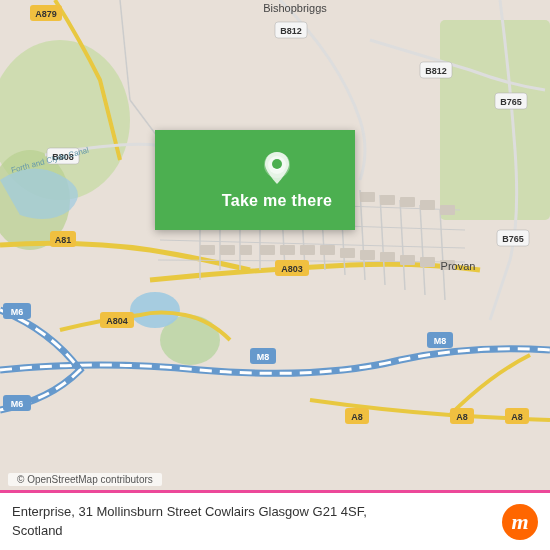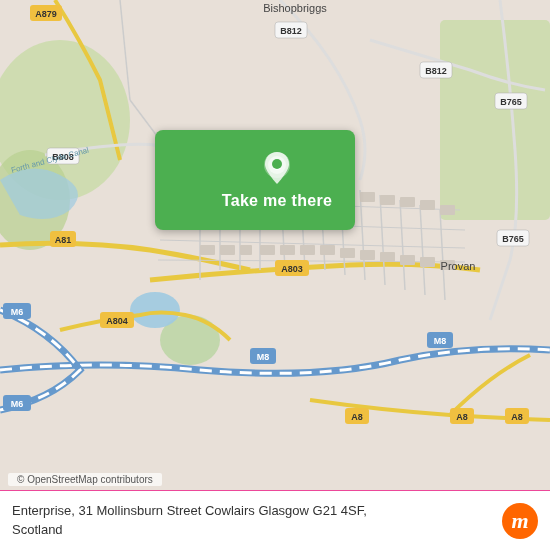--- a/index.html
+++ b/index.html
@@ -27,21 +27,21 @@
       top: 0; left: 0;
     }
 
     #take-me-there-btn {
       position: absolute;
       top: 130px;
       left: 155px;
       width: 200px;
       height: 100px;
       background-color: #4CAF50;
-      border-radius: 8px;
+      border-radius: 0;
       display: flex;
       flex-direction: column;
       align-items: center;
       justify-content: center;
       cursor: pointer;
       border: none;
       box-shadow: 0 2px 8px rgba(0,0,0,0.3);
       z-index: 10;
       padding-left: 44px;
     }
@@ -60,21 +60,21 @@
     }
 
     #footer {
       width: 550px;
       height: 60px;
       background: white;
       display: flex;
       align-items: center;
       justify-content: space-between;
       padding: 0 12px;
-      border-top: 1px solid #ec4899;
+      border-top: 3px solid #ec4899;
       gap: 47px;
     }
 
     #footer-text {
       font-size: 13px;
       color: #333;
       max-width: 400px;
       line-height: 1.4;
     }
 

